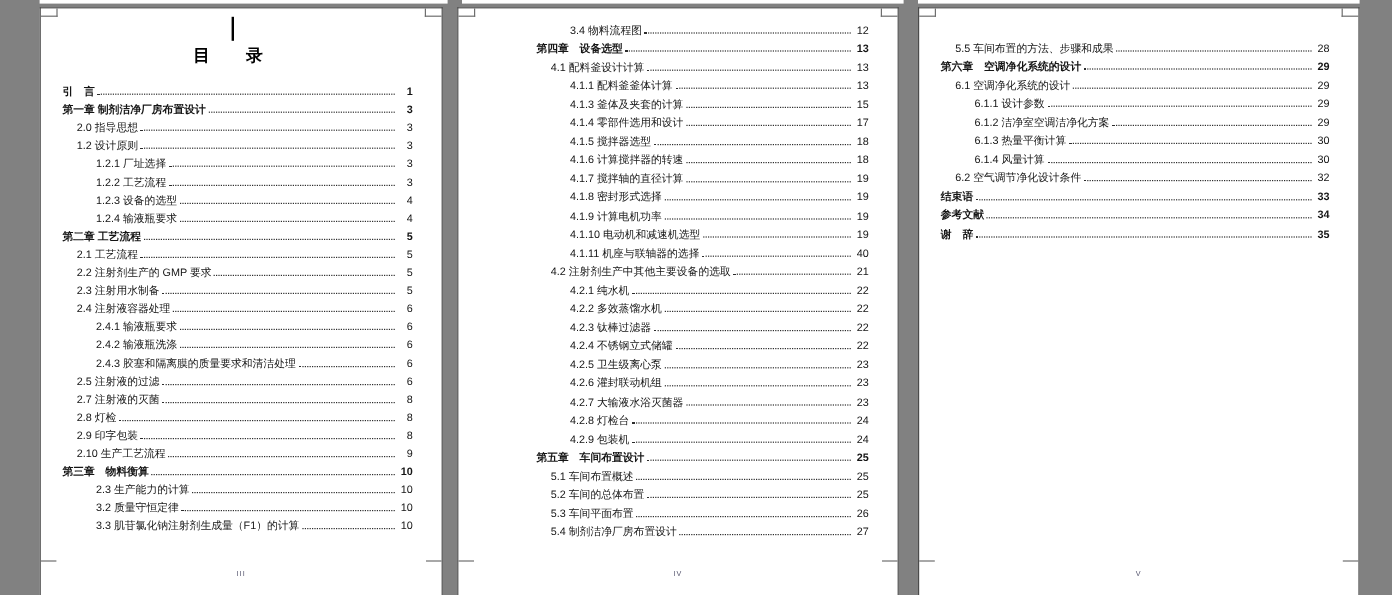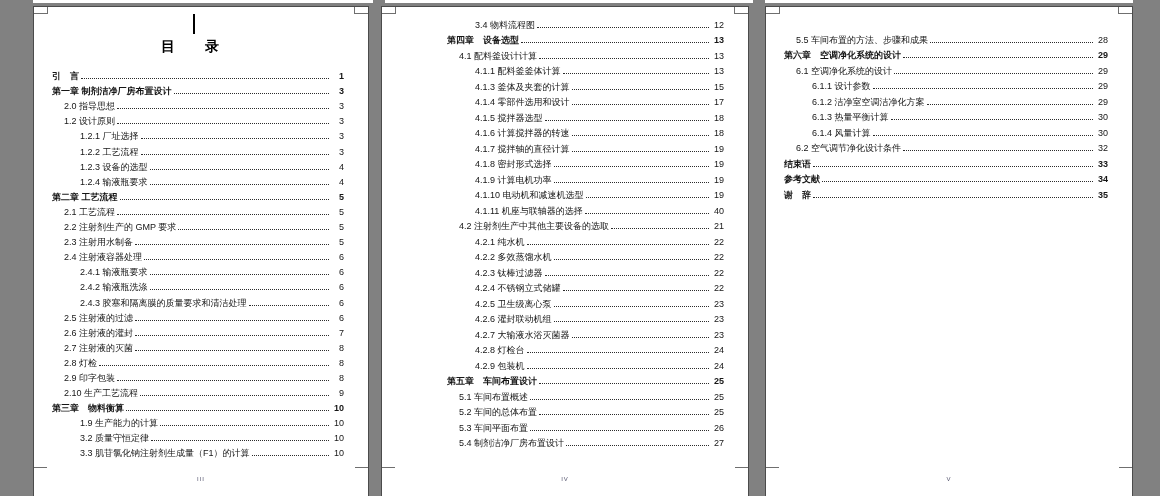--- a/index.html
+++ b/index.html
@@ -161,25 +161,20 @@
             <span class="toc-label">2.4.3 胶塞和隔离膜的质量要求和清洁处理</span>
             <span class="toc-leader"></span>
             <span class="toc-num">6</span>
           </div>
           <div class="toc-row lv2">
             <span class="toc-label">2.5 注射液的过滤</span>
             <span class="toc-leader"></span>
             <span class="toc-num">6</span>
           </div>
           <div class="toc-row lv2">
-            <span class="toc-label">2.6 注射液的灌封</span>
-            <span class="toc-leader"></span>
-            <span class="toc-num">7</span>
-          </div>
-          <div class="toc-row lv2">
             <span class="toc-label">2.7 注射液的灭菌</span>
             <span class="toc-leader"></span>
             <span class="toc-num">8</span>
           </div>
           <div class="toc-row lv2">
             <span class="toc-label">2.8 灯检</span>
             <span class="toc-leader"></span>
             <span class="toc-num">8</span>
           </div>
           <div class="toc-row lv2">
@@ -191,21 +186,21 @@
             <span class="toc-label">2.10 生产工艺流程</span>
             <span class="toc-leader"></span>
             <span class="toc-num">9</span>
           </div>
           <div class="toc-row lv1 bold">
             <span class="toc-label">第三章　物料衡算</span>
             <span class="toc-leader"></span>
             <span class="toc-num">10</span>
           </div>
           <div class="toc-row lv3">
-            <span class="toc-label">1.9 生产能力的计算</span>
+            <span class="toc-label">2.3 生产能力的计算</span>
             <span class="toc-leader"></span>
             <span class="toc-num">10</span>
           </div>
           <div class="toc-row lv3">
             <span class="toc-label">3.2 质量守恒定律</span>
             <span class="toc-leader"></span>
             <span class="toc-num">10</span>
           </div>
           <div class="toc-row lv3">
             <span class="toc-label">3.3  肌苷氯化钠注射剂生成量（F1）的计算</span>

